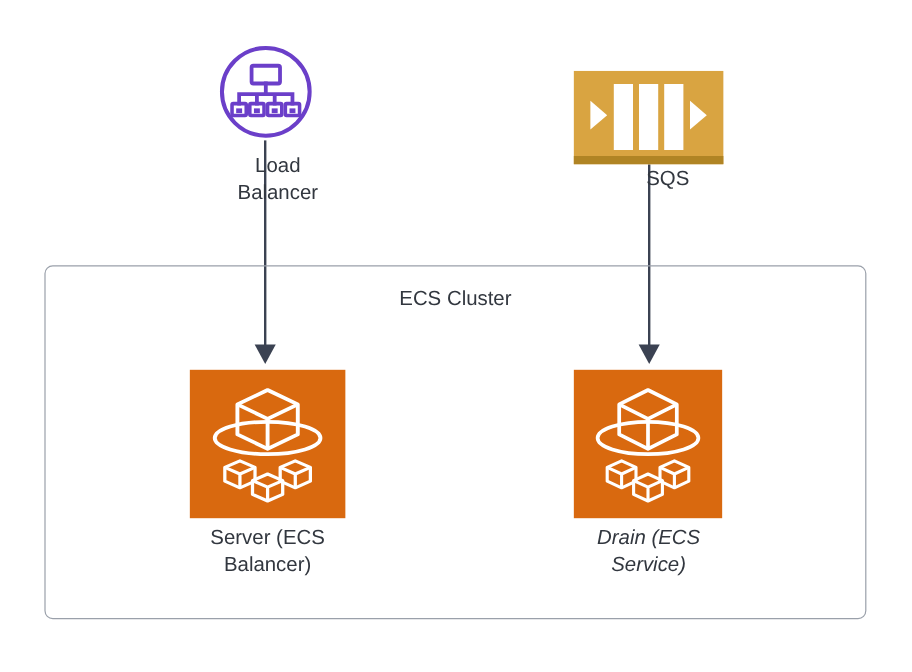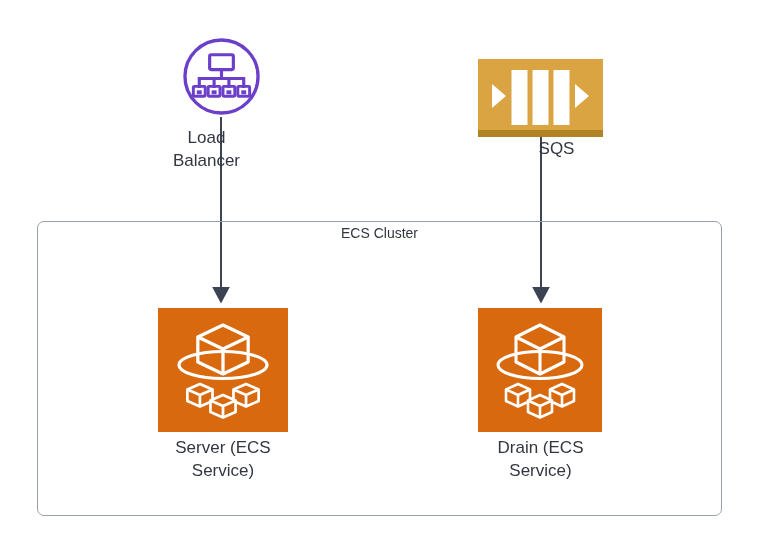--- a/index.html
+++ b/index.html
@@ -40,34 +40,34 @@
     top: 221px;
     width: 685px;
     height: 295px;
     border: 1.3px solid #9aa0aa;
     border-radius: 7px;
     background: transparent;
     box-sizing: border-box;
   }
   #cluster-label {
     left: 37px;
-    top: 222px;
+    top: 237px;
     width: 685px;
-    font-size: 14px;
+    font-size: 17px;
   }
 
   
   #lb-icon {
     left: 182px;
     top: 37px;
     width: 79px;
     height: 79px;
   }
   #lb-label {
-    left: 124px;
+    left: 149px;
     top: 126px;
     width: 165px;
   }
 
   
   #sqs-icon {
     left: 478px;
     top: 59px;
     width: 125px;
     height: 78px;
@@ -93,20 +93,21 @@
   #drain-icon {
     left: 478px;
     top: 308px;
     width: 124px;
     height: 124px;
   }
   #drain-label {
     left: 453px;
     top: 436px;
     width: 175px;
+    font-style: italic;
   }
   .icon-svg { display: block; width: 100%; height: 100%; }
 </style>
 </head>
 <body>
 
 <svg id="canvas" viewBox="0 0 760 560" xmlns="http://www.w3.org/2000/svg">
   <defs>
     <marker id="arrowhead" markerWidth="11" markerHeight="11" refX="1.5" refY="5" orient="auto" markerUnits="strokeWidth">
       <path d="M0,0.6 L0,9.4 L8.2,5 z" fill="#3B4252"></path>
@@ -166,21 +167,21 @@
       <path d="M40 76 L52 81.5 L52 93 L40 98.5 L28 93 L28 81.5 z"></path>
       <path d="M28 81.5 L40 87 L52 81.5 M40 87 L40 98.5"></path>
       <path d="M62 87 L74 92.5 L74 104 L62 109.5 L50 104 L50 92.5 z"></path>
       <path d="M50 92.5 L62 98 L74 92.5 M62 98 L62 109.5"></path>
       <path d="M84 76 L96 81.5 L96 93 L84 98.5 L72 93 L72 81.5 z"></path>
       <path d="M72 81.5 L84 87 L96 81.5 M84 87 L84 98.5"></path>
     </g>
   </svg>
 </div>
 <div class="label" id="server-label">Server (ECS
-Service)</div>
+Balancer)</div>
 
 <div class="node" id="drain-icon">
   <svg class="icon-svg" viewBox="0 0 124 124" preserveAspectRatio="none" xmlns="http://www.w3.org/2000/svg">
     <rect x="0" y="0" width="124" height="124" fill="#D9690F"></rect>
     <g fill="none" stroke="#ffffff" stroke-width="3.1" stroke-linejoin="round">
       <ellipse cx="62" cy="57" rx="42" ry="13.5"></ellipse>
       <path d="M62 17 L86 29 L86 54 L62 66 L38 54 L38 29 z"></path>
       <path d="M38 29 L62 41 L86 29 M62 41 L62 66"></path>
     </g>
     <g fill="none" stroke="#ffffff" stroke-width="2.6" stroke-linejoin="round">

